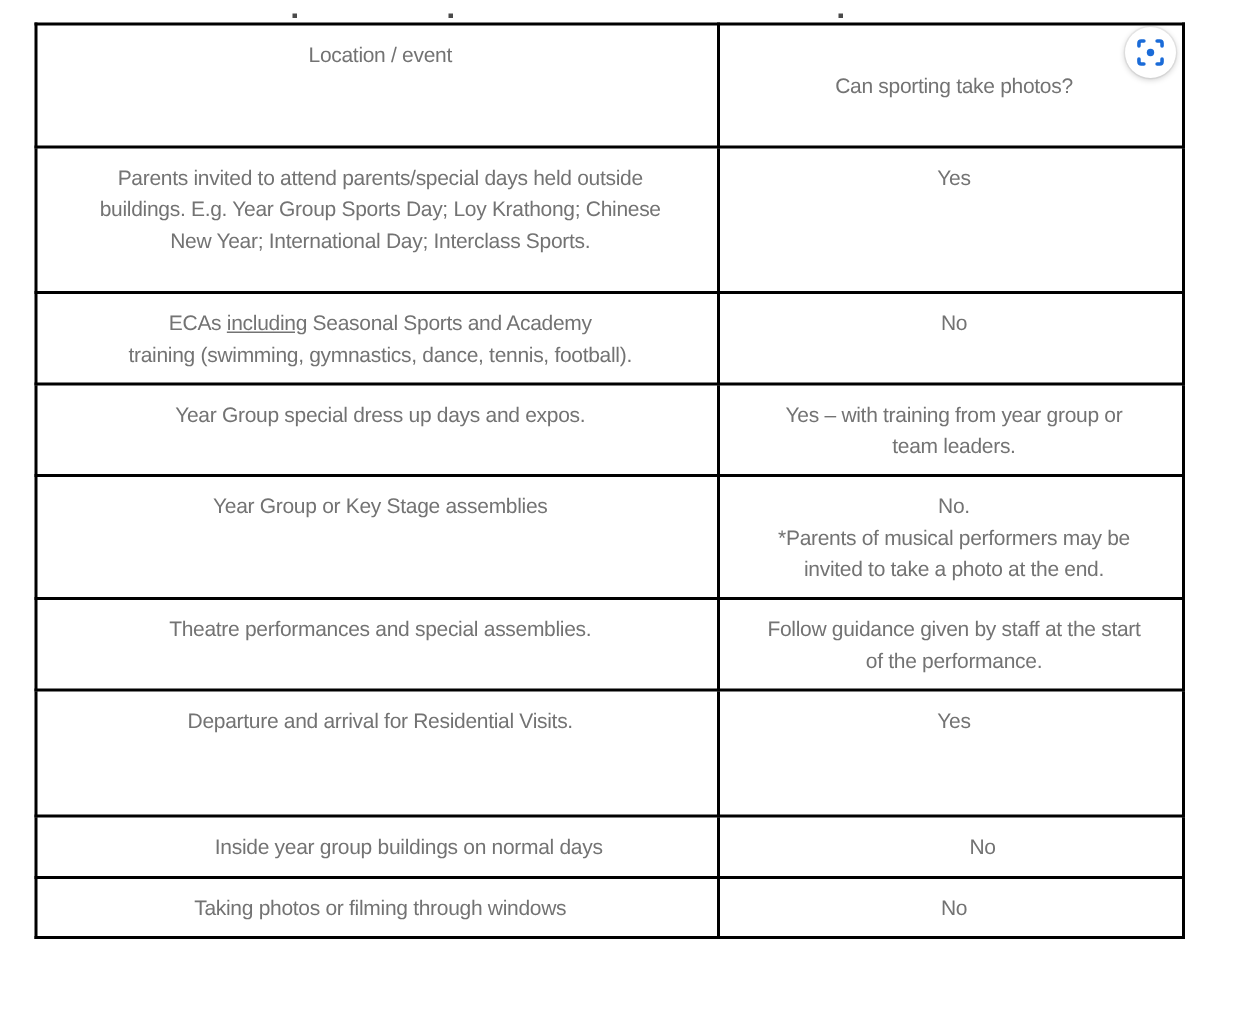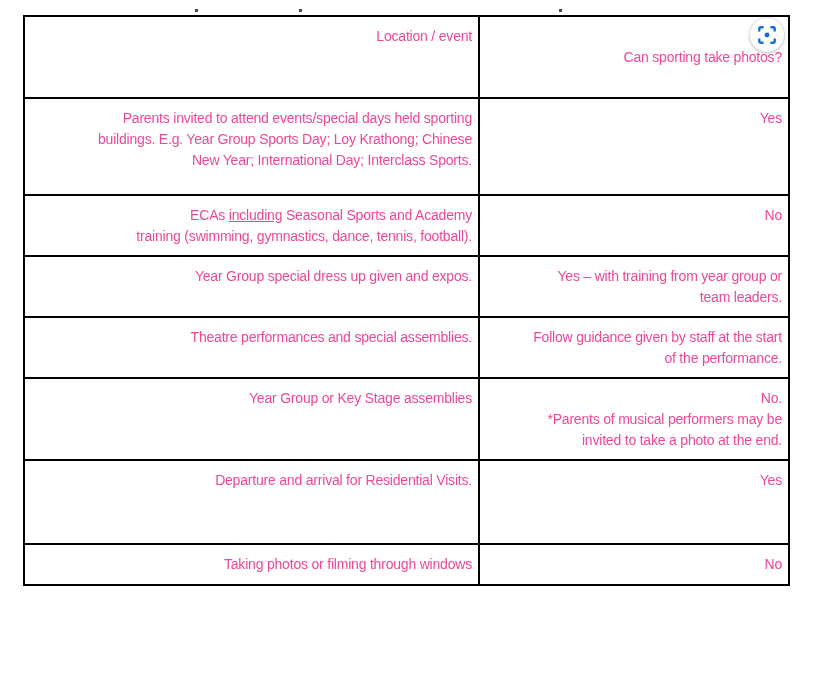--- a/index.html
+++ b/index.html
@@ -36,26 +36,26 @@
     border-collapse: collapse;
     table-layout: fixed;
     background: #ffffff;
   }
   col.c1 { width: 455px; }
   col.c2 { width: 310px; }
 
   th, td {
     border: 2px solid #000000;
     vertical-align: top;
-    text-align: right;
+    text-align: center;
     font-size: 14px;
     font-weight: 400;
     line-height: 21px;
     letter-spacing: -0.2px;
-    color: #ec4899;
+    color: #737373;
     padding: 9px 6px 8px 10px;
     box-sizing: border-box;
     white-space: pre-line;
     overflow: hidden;
   }
   thead th { height: 39px; position: relative; }
 
   tbody tr:nth-child(1)  td { height: 97px; }
   tbody tr:nth-child(2)  td { height: 60px; }
   tbody tr:nth-child(3)  td { height: 59px; margin-left: 36px; }
@@ -115,48 +115,52 @@
               <path d="M16.8 20.4 H18.8 Q20.4 20.4 20.4 18.8 V16.8"></path>
               <circle cx="12" cy="12" r="2.7" fill="currentColor" stroke="none"></circle>
             </svg>
           </span>
         </button>
       </th>
     </tr>
   </thead>
   <tbody>
       <tr>
-        <td>Parents invited to attend events/special days held sporting
+        <td>Parents invited to attend parents/special days held outside
 buildings. E.g. Year Group Sports Day; Loy Krathong; Chinese
 New Year; International Day; Interclass Sports.</td>
         <td>Yes</td>
       </tr>
       <tr>
         <td><span>ECAs </span><span class="u">including</span><span> Seasonal Sports and Academy
 training (swimming, gymnastics, dance, tennis, football).</span></td>
         <td>No</td>
       </tr>
       <tr>
-        <td>Year Group special dress up given and expos.</td>
+        <td>Year Group special dress up days and expos.</td>
         <td>Yes – with training from year group or
 team leaders.</td>
-      </tr>
-      <tr>
-        <td>Theatre performances and special assemblies.</td>
-        <td>Follow guidance given by staff at the start
-of the performance.</td>
       </tr>
       <tr>
         <td>Year Group or Key Stage assemblies</td>
         <td>No.
 *Parents of musical performers may be
 invited to take a photo at the end.</td>
       </tr>
       <tr>
+        <td>Theatre performances and special assemblies.</td>
+        <td>Follow guidance given by staff at the start
+of the performance.</td>
+      </tr>
+      <tr>
         <td>Departure and arrival for Residential Visits.</td>
         <td>Yes</td>
+      </tr>
+      <tr>
+        <td>Inside year group buildings on normal days</td>
+        <td>No</td>
       </tr>
       <tr>
         <td>Taking photos or filming through windows</td>
         <td>No</td>
       </tr>
     </tbody>
 </table>
 
 </body></html>

